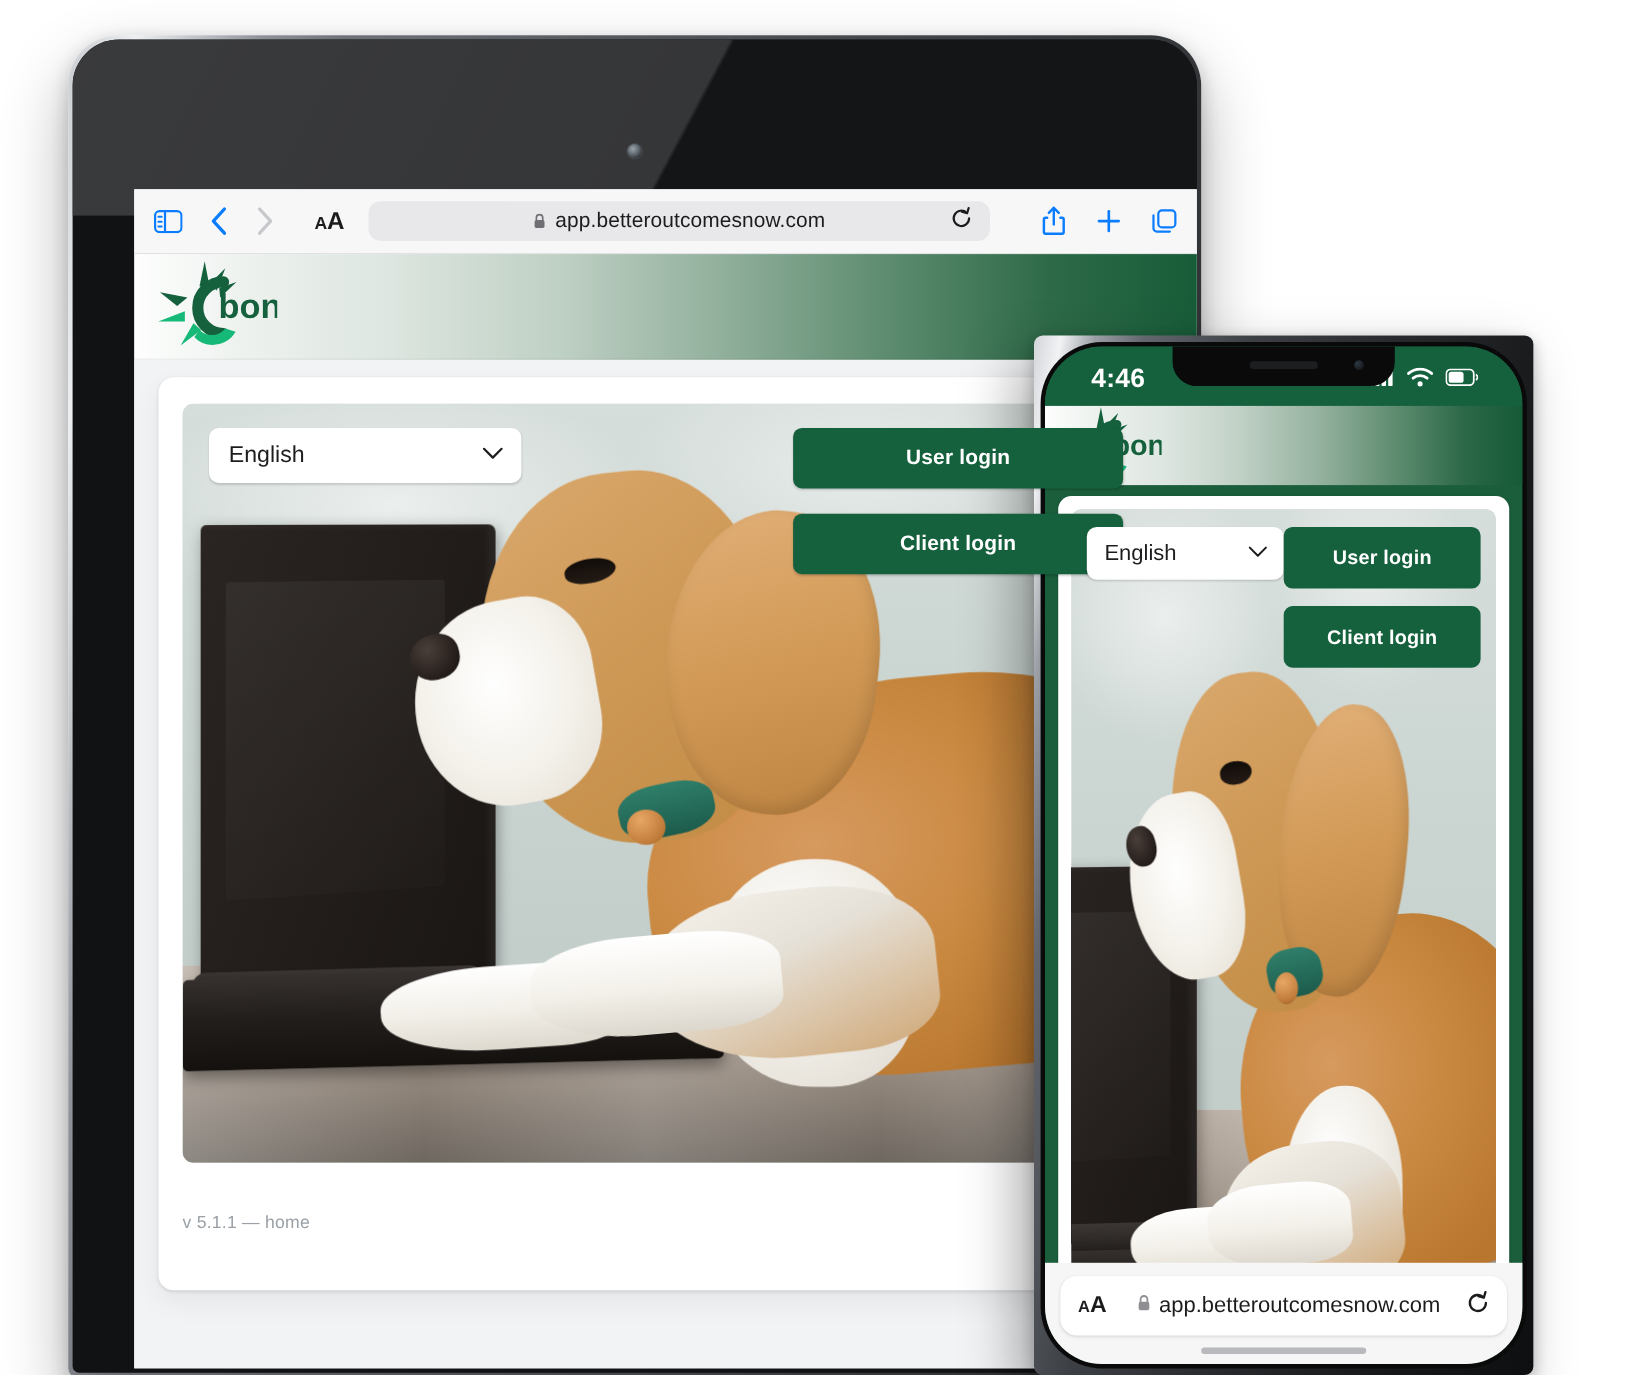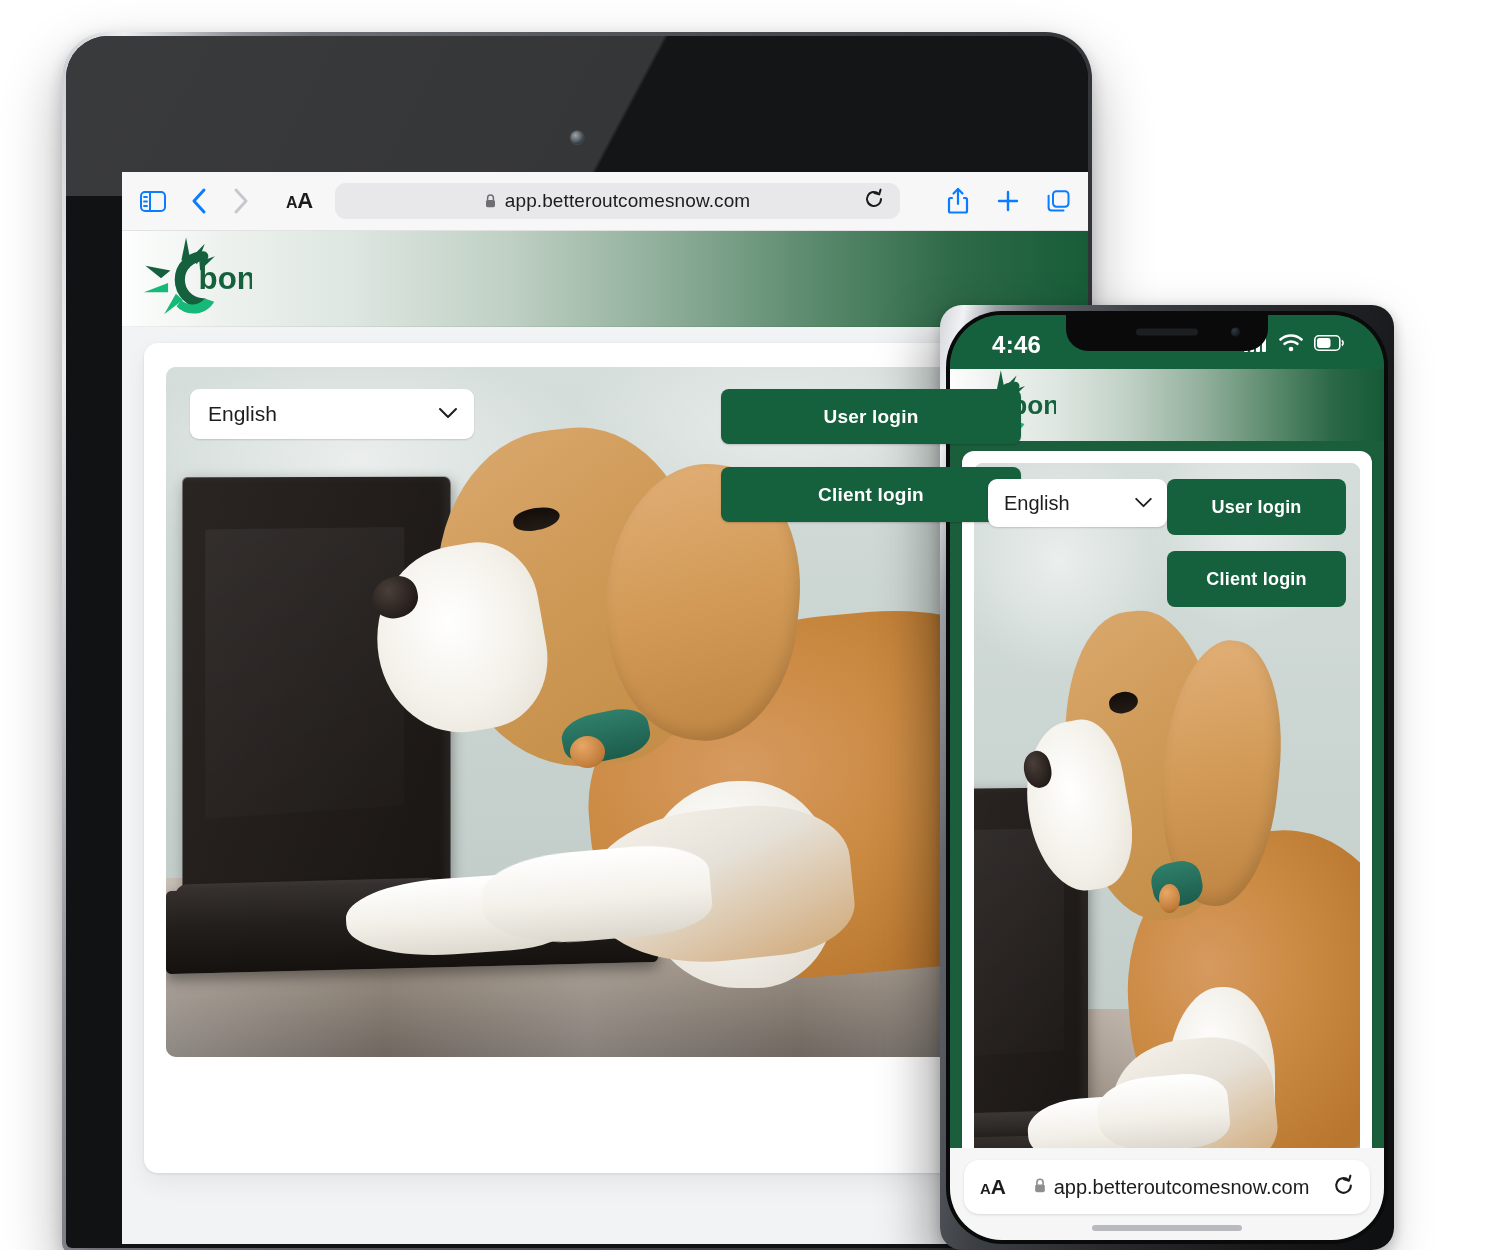--- a/index.html
+++ b/index.html
@@ -240,21 +240,21 @@
     position:absolute; left:48%; bottom:14%; width:30%; height:22%;
     background: linear-gradient(160deg,#f6f3ec 0%, #e6e1d8 40%, #d0a877 100%);
     border-radius: 46% 40% 30% 50%;
     transform: rotate(-6deg);
   }
 
   
   #phone {
     position:absolute; left:940px; top:305px;
     width:454px; height:945px;
-    border-radius:22px;
+    border-radius:8px;
     background: linear-gradient(100deg,#d2d5d9 0%, #f1f2f4 4%, #9ca0a6 9%, #64686e 16%, #3c3f44 32%, #26282b 55%, #17181a 78%, #0e0f10 100%);
     padding:18px;
     box-shadow: -14px 22px 50px rgba(0,0,0,.34), 0 4px 14px rgba(0,0,0,.22);
   }
   #phone-bezel {
     position:absolute; inset:6px; border-radius:56px; background:#0a0a0b; padding:4px;
   }
   #phone-screen {
     position:absolute; inset:4px; border-radius:52px; overflow:hidden; background:#1b5e3c;
   }
@@ -468,20 +468,21 @@
                       </svg>
                   </span>
                 </div>
                 <div class="btn-col">
                   <div class="gbtn">User login</div>
                   <div class="gbtn">Client login</div>
                 </div>
               </div>
             </div>
 
+            <div class="version">v 5.1.1 — home</div>
           </div>
         </div>
       </div>
     </div>
   </div>
 
   <div id="phone">
     <div id="phone-bezel">
       <div id="phone-screen">
 

